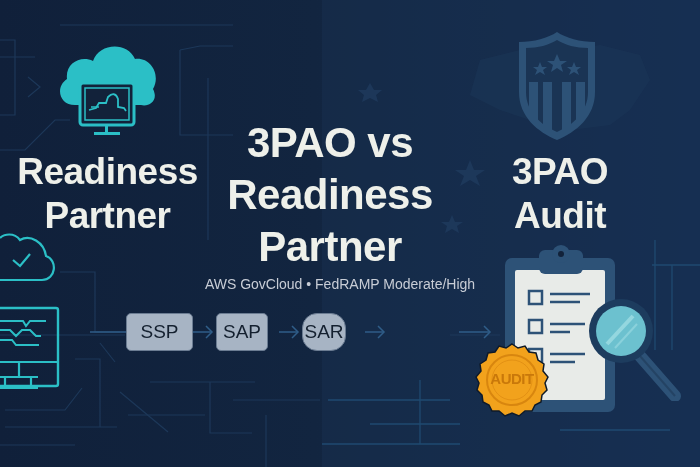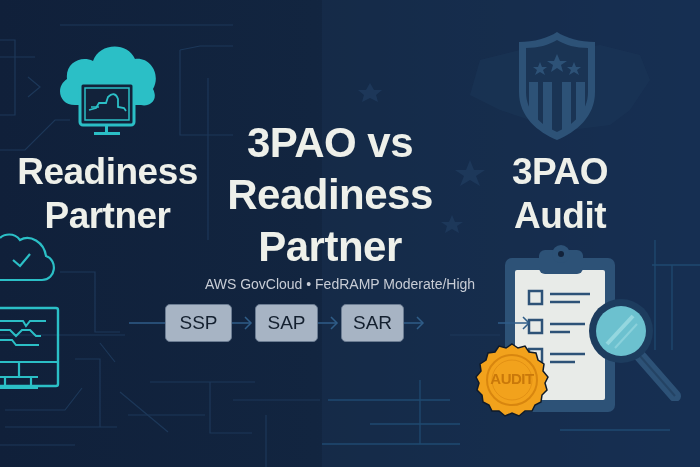--- a/index.html
+++ b/index.html
@@ -5,21 +5,21 @@
   html,body{margin:0;padding:0;}
   body{width:700px;height:467px;overflow:hidden;background:#12223a;font-family:"Liberation Sans",sans-serif;}
   .canvas{position:relative;width:700px;height:467px;overflow:hidden;
     background:linear-gradient(90deg,#10203a 0%,#122540 45%,#163058 100%);}
   .right-panel{position:absolute;left:322px;top:0;width:378px;height:467px;background:#17304f;opacity:.55;}
   .circuit{position:absolute;left:0;top:0;width:700px;height:467px;}
   .title-left{position:absolute;left:0;top:150px;width:215px;text-align:center;color:#eef0ea;font-weight:bold;font-size:37px;line-height:44px;letter-spacing:-0.5px;}
   .title-center{position:absolute;left:200px;top:117px;width:260px;text-align:center;color:#eef0ea;font-weight:bold;font-size:42px;line-height:52px;letter-spacing:-0.5px;}
   .title-right{position:absolute;left:480px;top:150px;width:160px;text-align:center;color:#eef0ea;font-weight:bold;font-size:37px;line-height:44px;letter-spacing:-0.5px;}
   .subtitle{position:absolute;left:190px;top:276px;width:300px;text-align:center;color:#c8cdd6;font-size:14px;}
-  .flow{position:absolute;left:0;top:304px;width:500px;height:44px;margin-left:39px;}
+  .flow{position:absolute;left:0;top:313px;width:500px;height:44px;}
   .step{position:absolute;top:0;height:38px;background:#a7b4c4;border-radius:5px;border:1px solid #6b7c92;color:#14202f;font-size:19px;display:flex;align-items:center;justify-content:center;box-sizing:border-box;}
   .svg-abs{position:absolute;}
 </style>
 </head>
 <body>
 
 <div class="canvas">
   <div class="right-panel"></div>
 
   <svg class="circuit" viewBox="0 0 700 467">
@@ -168,16 +168,16 @@
           <path d="M206 13 L212 19 L206 25"></path>
         <line x1="279" y1="19" x2="298" y2="19"></line>
           <path d="M292 13 L298 19 L292 25"></path>
         <line x1="365" y1="19" x2="384" y2="19"></line>
           <path d="M378 13 L384 19 L378 25"></path>
         <line x1="459" y1="19" x2="490" y2="19"></line>
           <path d="M484 13 L490 19 L484 25"></path>
       </g>
     </svg>
     <div class="step" style="left:126px;width:67px;">SSP</div>
-    <div class="step" style="left:216px;width:63px;">SAP</div>
-    <div class="step" style="left:302px;width:63px;">SAR</div>
+    <div class="step" style="left:216px;width:52px;">SAP</div>
+    <div class="step" style="left:302px;width:44px;border-radius:15px;">SAR</div>
   </div>
 </div>
 
 </body></html>

